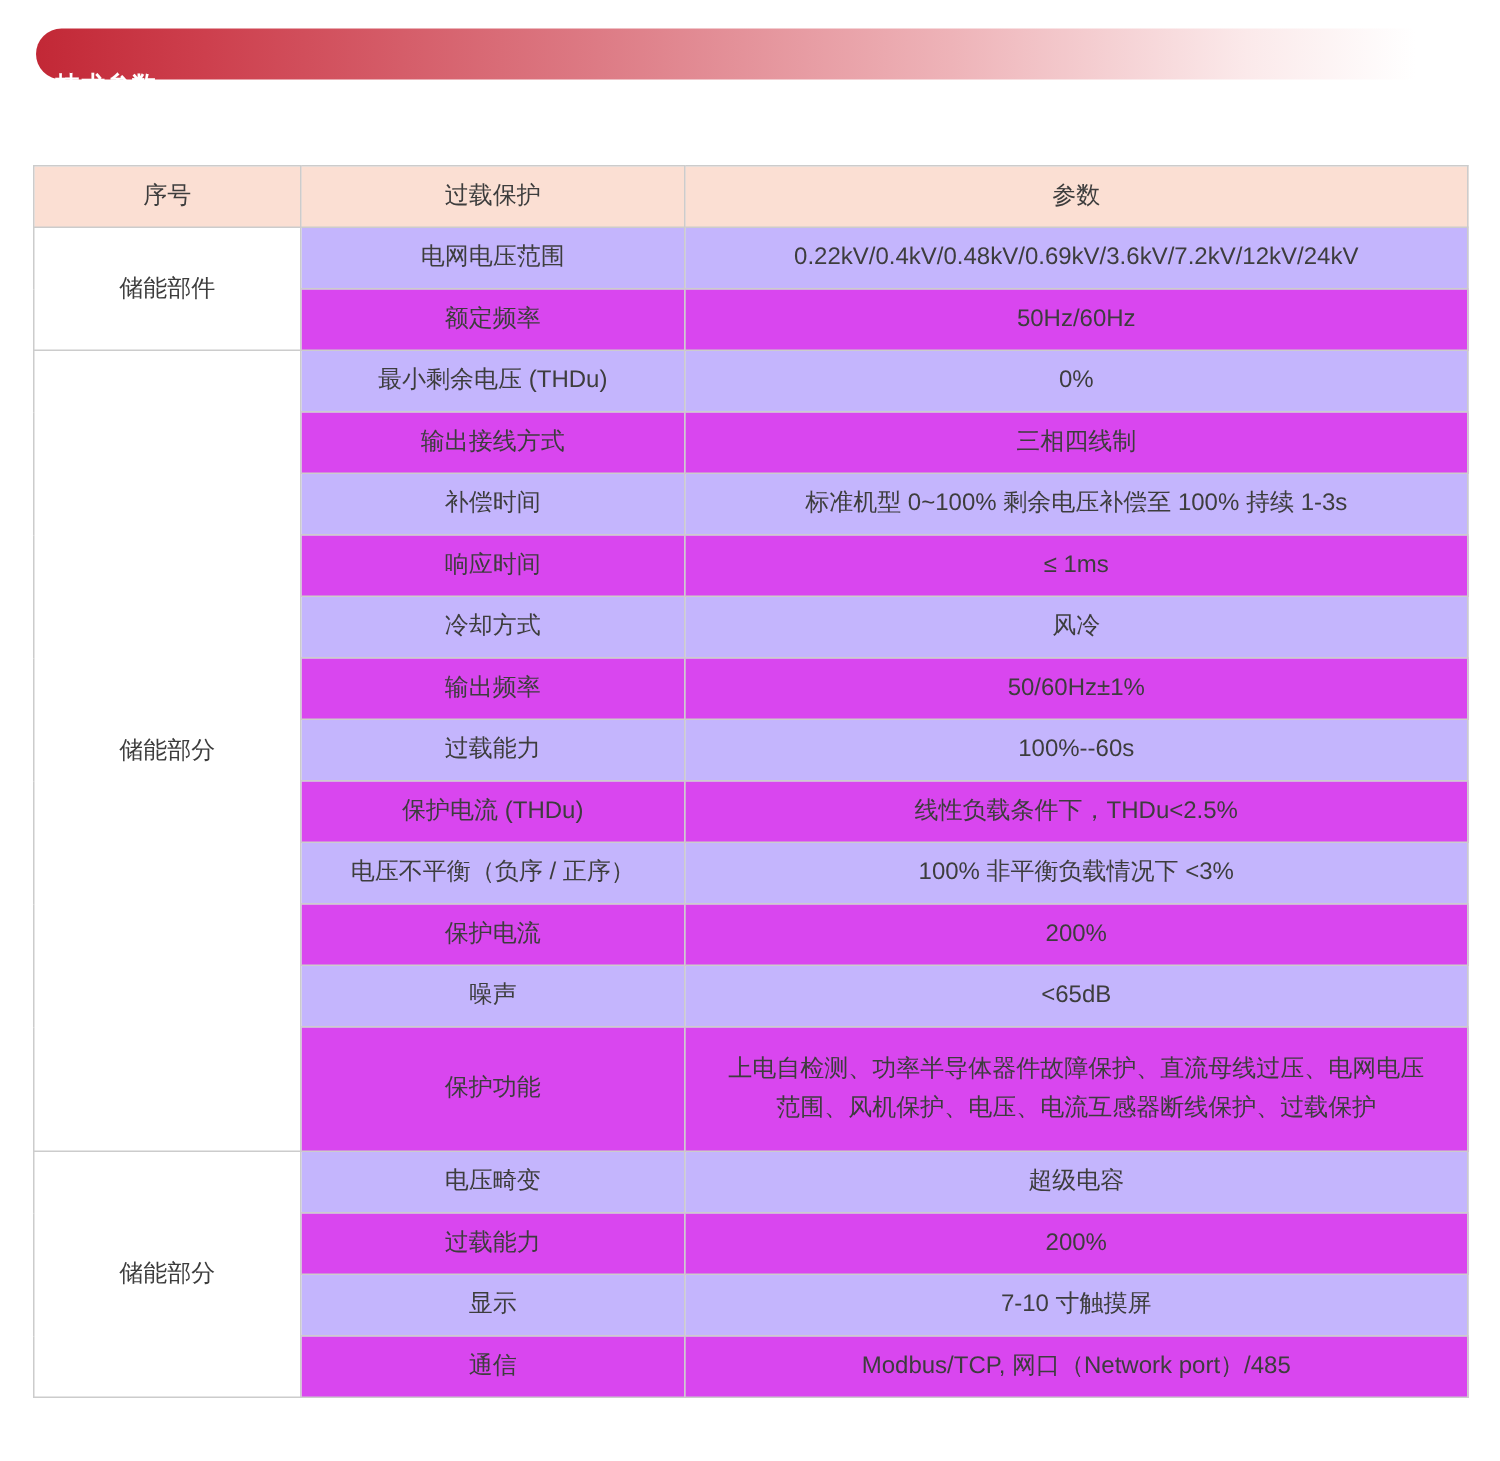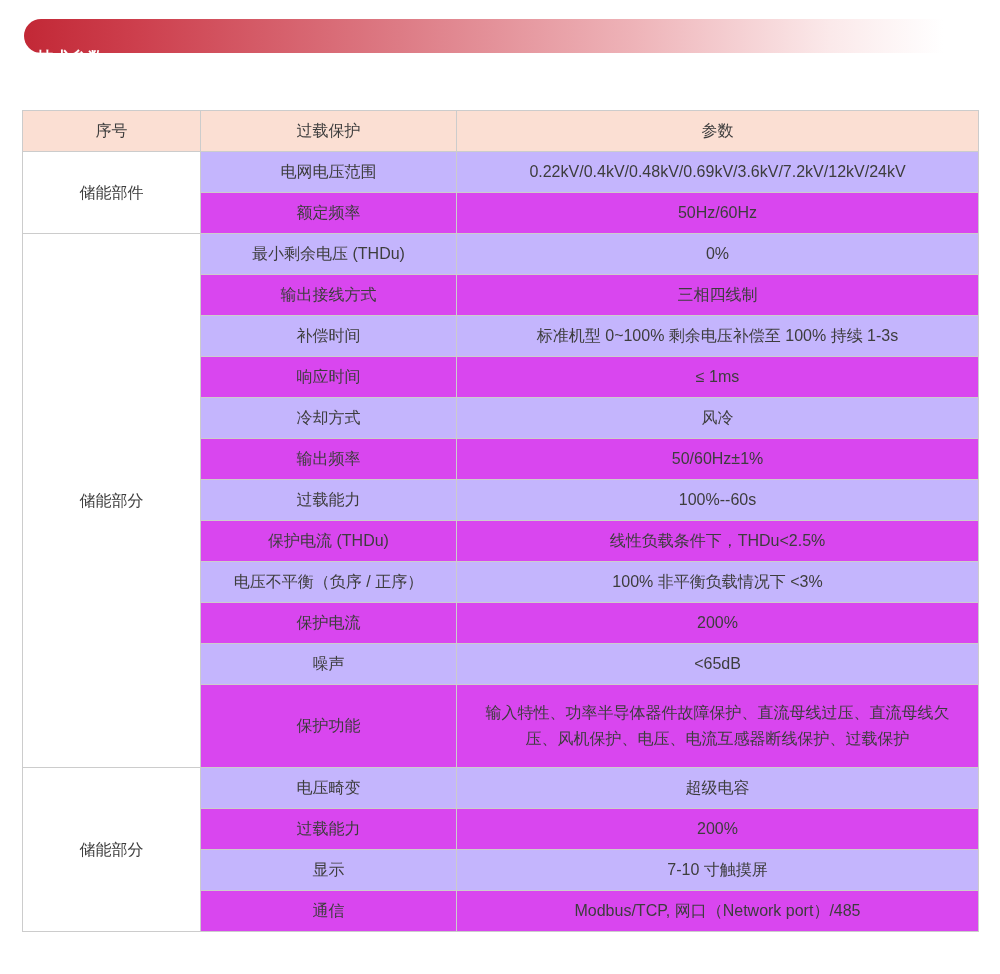--- a/index.html
+++ b/index.html
@@ -127,21 +127,21 @@
       <tr class="pink">
         <td class="item-cell">保护电流</td>
         <td class="value-cell">200%</td>
       </tr>
       <tr class="white">
         <td class="item-cell">噪声</td>
         <td class="value-cell">&lt;65dB</td>
       </tr>
       <tr class="pink tall">
         <td class="item-cell">保护功能</td>
-        <td class="value-cell">输入特性、功率半导体器件故障保护、直流母线过压、直流母线欠压、风机保护、电压、电流互感器断线保护、过载保护</td>
+        <td class="value-cell">上电自检测、功率半导体器件故障保护、直流母线过压、电网电压范围、风机保护、电压、电流互感器断线保护、过载保护</td>
       </tr>
       <tr class="white">
         <td rowspan="4" class="group-cell">储能部分</td>
         <td class="item-cell">电压畸变</td>
         <td class="value-cell">超级电容</td>
       </tr>
       <tr class="pink">
         <td class="item-cell">过载能力</td>
         <td class="value-cell">200%</td>
       </tr>

